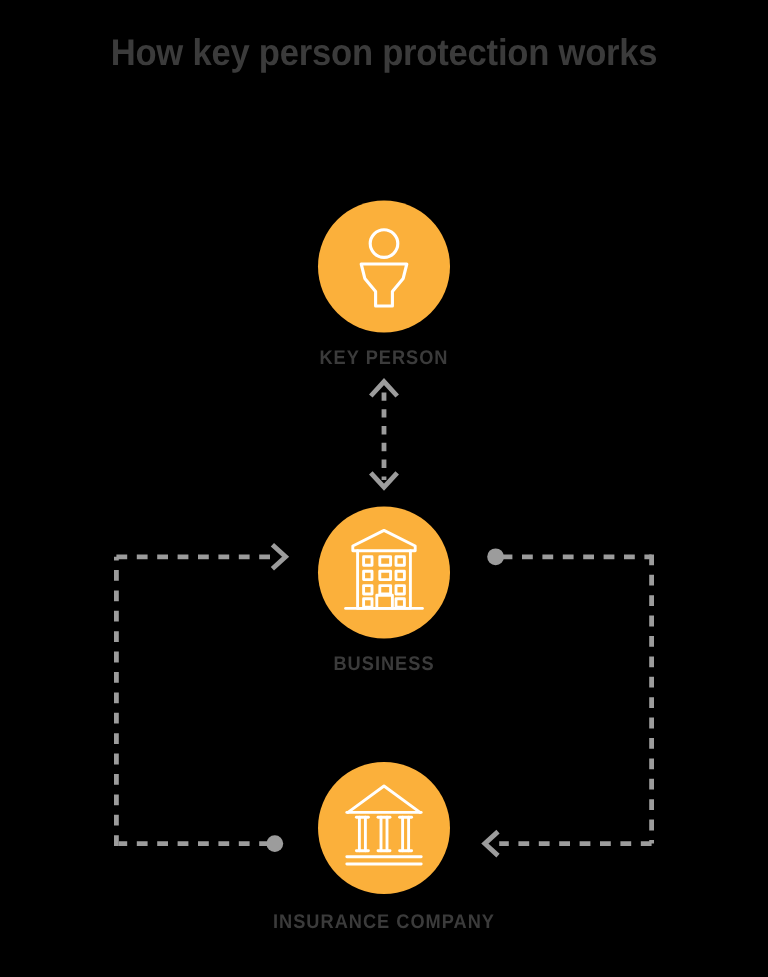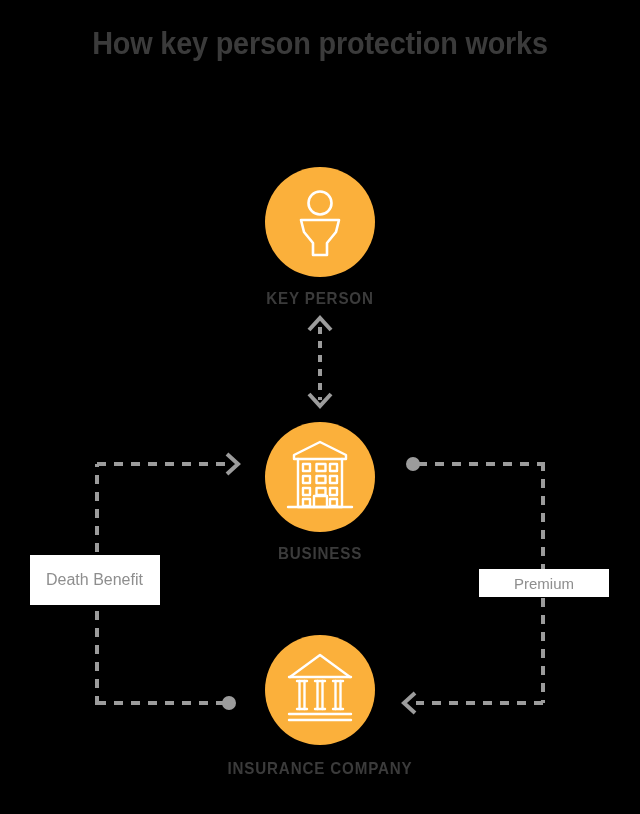--- a/index.html
+++ b/index.html
@@ -220,17 +220,15 @@
       </g>
     </g>
   </svg>
 
   <div class="node-label label-key-person">KEY PERSON</div>
 
   <div class="node-label label-business">BUSINESS</div>
 
   <div class="node-label label-insurance">INSURANCE COMPANY</div>
 
-  <div class="flow-box flow-box-death">Death Benefit</div>
-
-  <div class="flow-box flow-box-premium">Premium</div>
+
 
 </div>
 
 </body></html>

